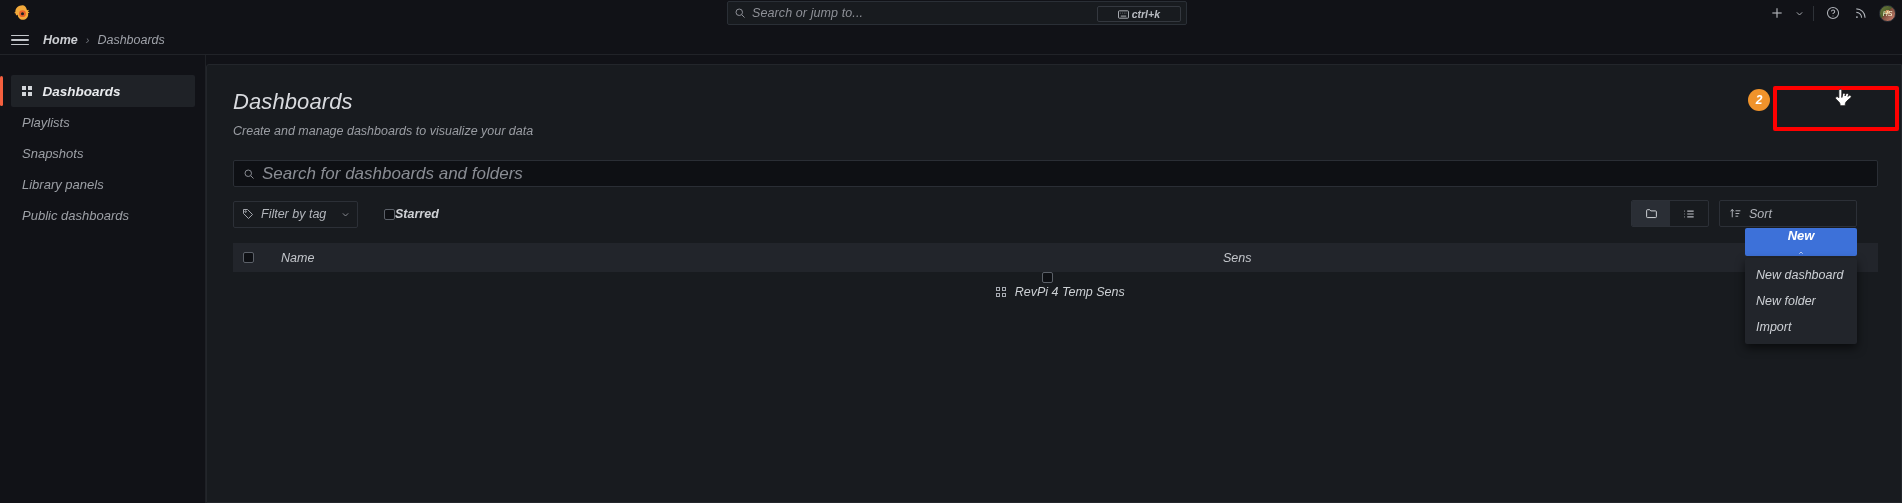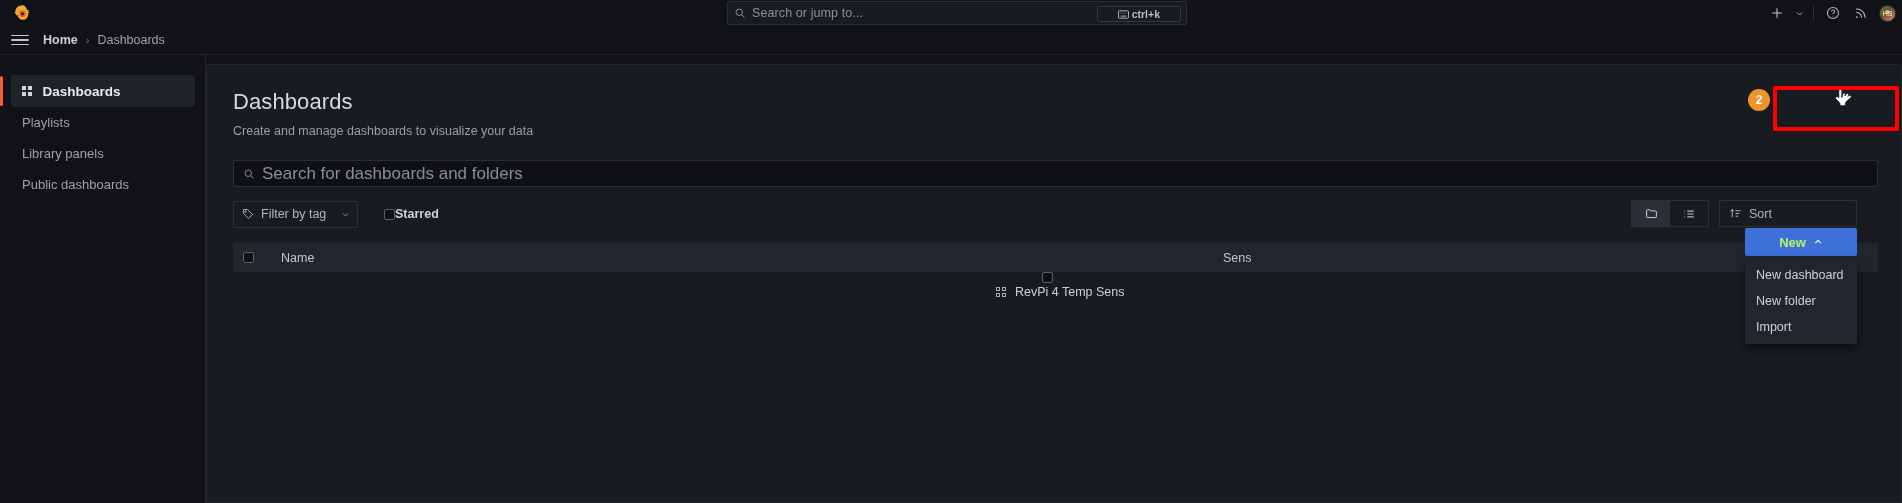--- a/index.html
+++ b/index.html
@@ -2,21 +2,21 @@
 <html><head>
 <meta charset="utf-8">
 <style>
   * { margin:0; padding:0; box-sizing:border-box; }
   html, body {
     width:1902px; height:503px;
     background:#111217;
     font-family:"Liberation Sans", sans-serif;
     overflow:hidden;
   }
-  .app { position:relative; width:1580px; height:503px; }
+  .app { position:relative; width:1580px; height:503px;font-style:italic; }
 
   
   .topbar {
     position:absolute; top:0; left:0; width:1902px; height:26px;
     background:#111217; display:flex; align-items:center;
   }
   .logo-wrap { width:44px; display:flex; align-items:center; justify-content:center; }
   .logo { width:19px; height:19px; }
 
   .search-box {
@@ -139,21 +139,21 @@
 
   .grid-icon { display:grid; grid-template-columns:repeat(2,4px); grid-gap:1.5px; }
   .grid-icon i { display:block; width:4px; height:4px; border:1px solid #a7abb2; box-sizing:border-box; }
   .grid-icon.solid i { background:#d3d6da; border-color:#d3d6da; }
 
   
   .new-wrap { position:absolute; right:18px; top:28px; width:112px; z-index:30; }
   .new-btn {
     width:112px; height:28px; background:#3d71d9; border-radius:2px;
     display:flex; align-items:center; justify-content:center; gap:7px;
-    color:#bef264; font-size:13px; font-weight:bold;
+    color:#ffffff; font-size:13px; font-weight:bold;flex-direction:column;
   }
   .menu {
     position:absolute; top:30px; left:0; width:112px;
     background:#22252b; border-radius:2px;
     box-shadow:0 4px 10px rgba(0,0,0,.6);
     padding:4px 0;
   }
   .menu-item {
     height:26px; display:flex; align-items:center; padding-left:11px;
     font-size:12.5px; color:#cdd0d5; white-space:nowrap;
@@ -258,20 +258,23 @@
       <span class="grid-icon solid">
         <i></i>
           <i></i>
           <i></i>
           <i></i>
       </span>
       <span>Dashboards</span>
     </div>
     <div class="nav-sub">
       <span>Playlists</span>
+    </div>
+    <div class="nav-sub">
+      <span>Snapshots</span>
     </div>
     <div class="nav-sub">
       <span>Library panels</span>
     </div>
     <div class="nav-sub">
       <span>Public dashboards</span>
     </div>
   </div>
 
   <div class="panel">

